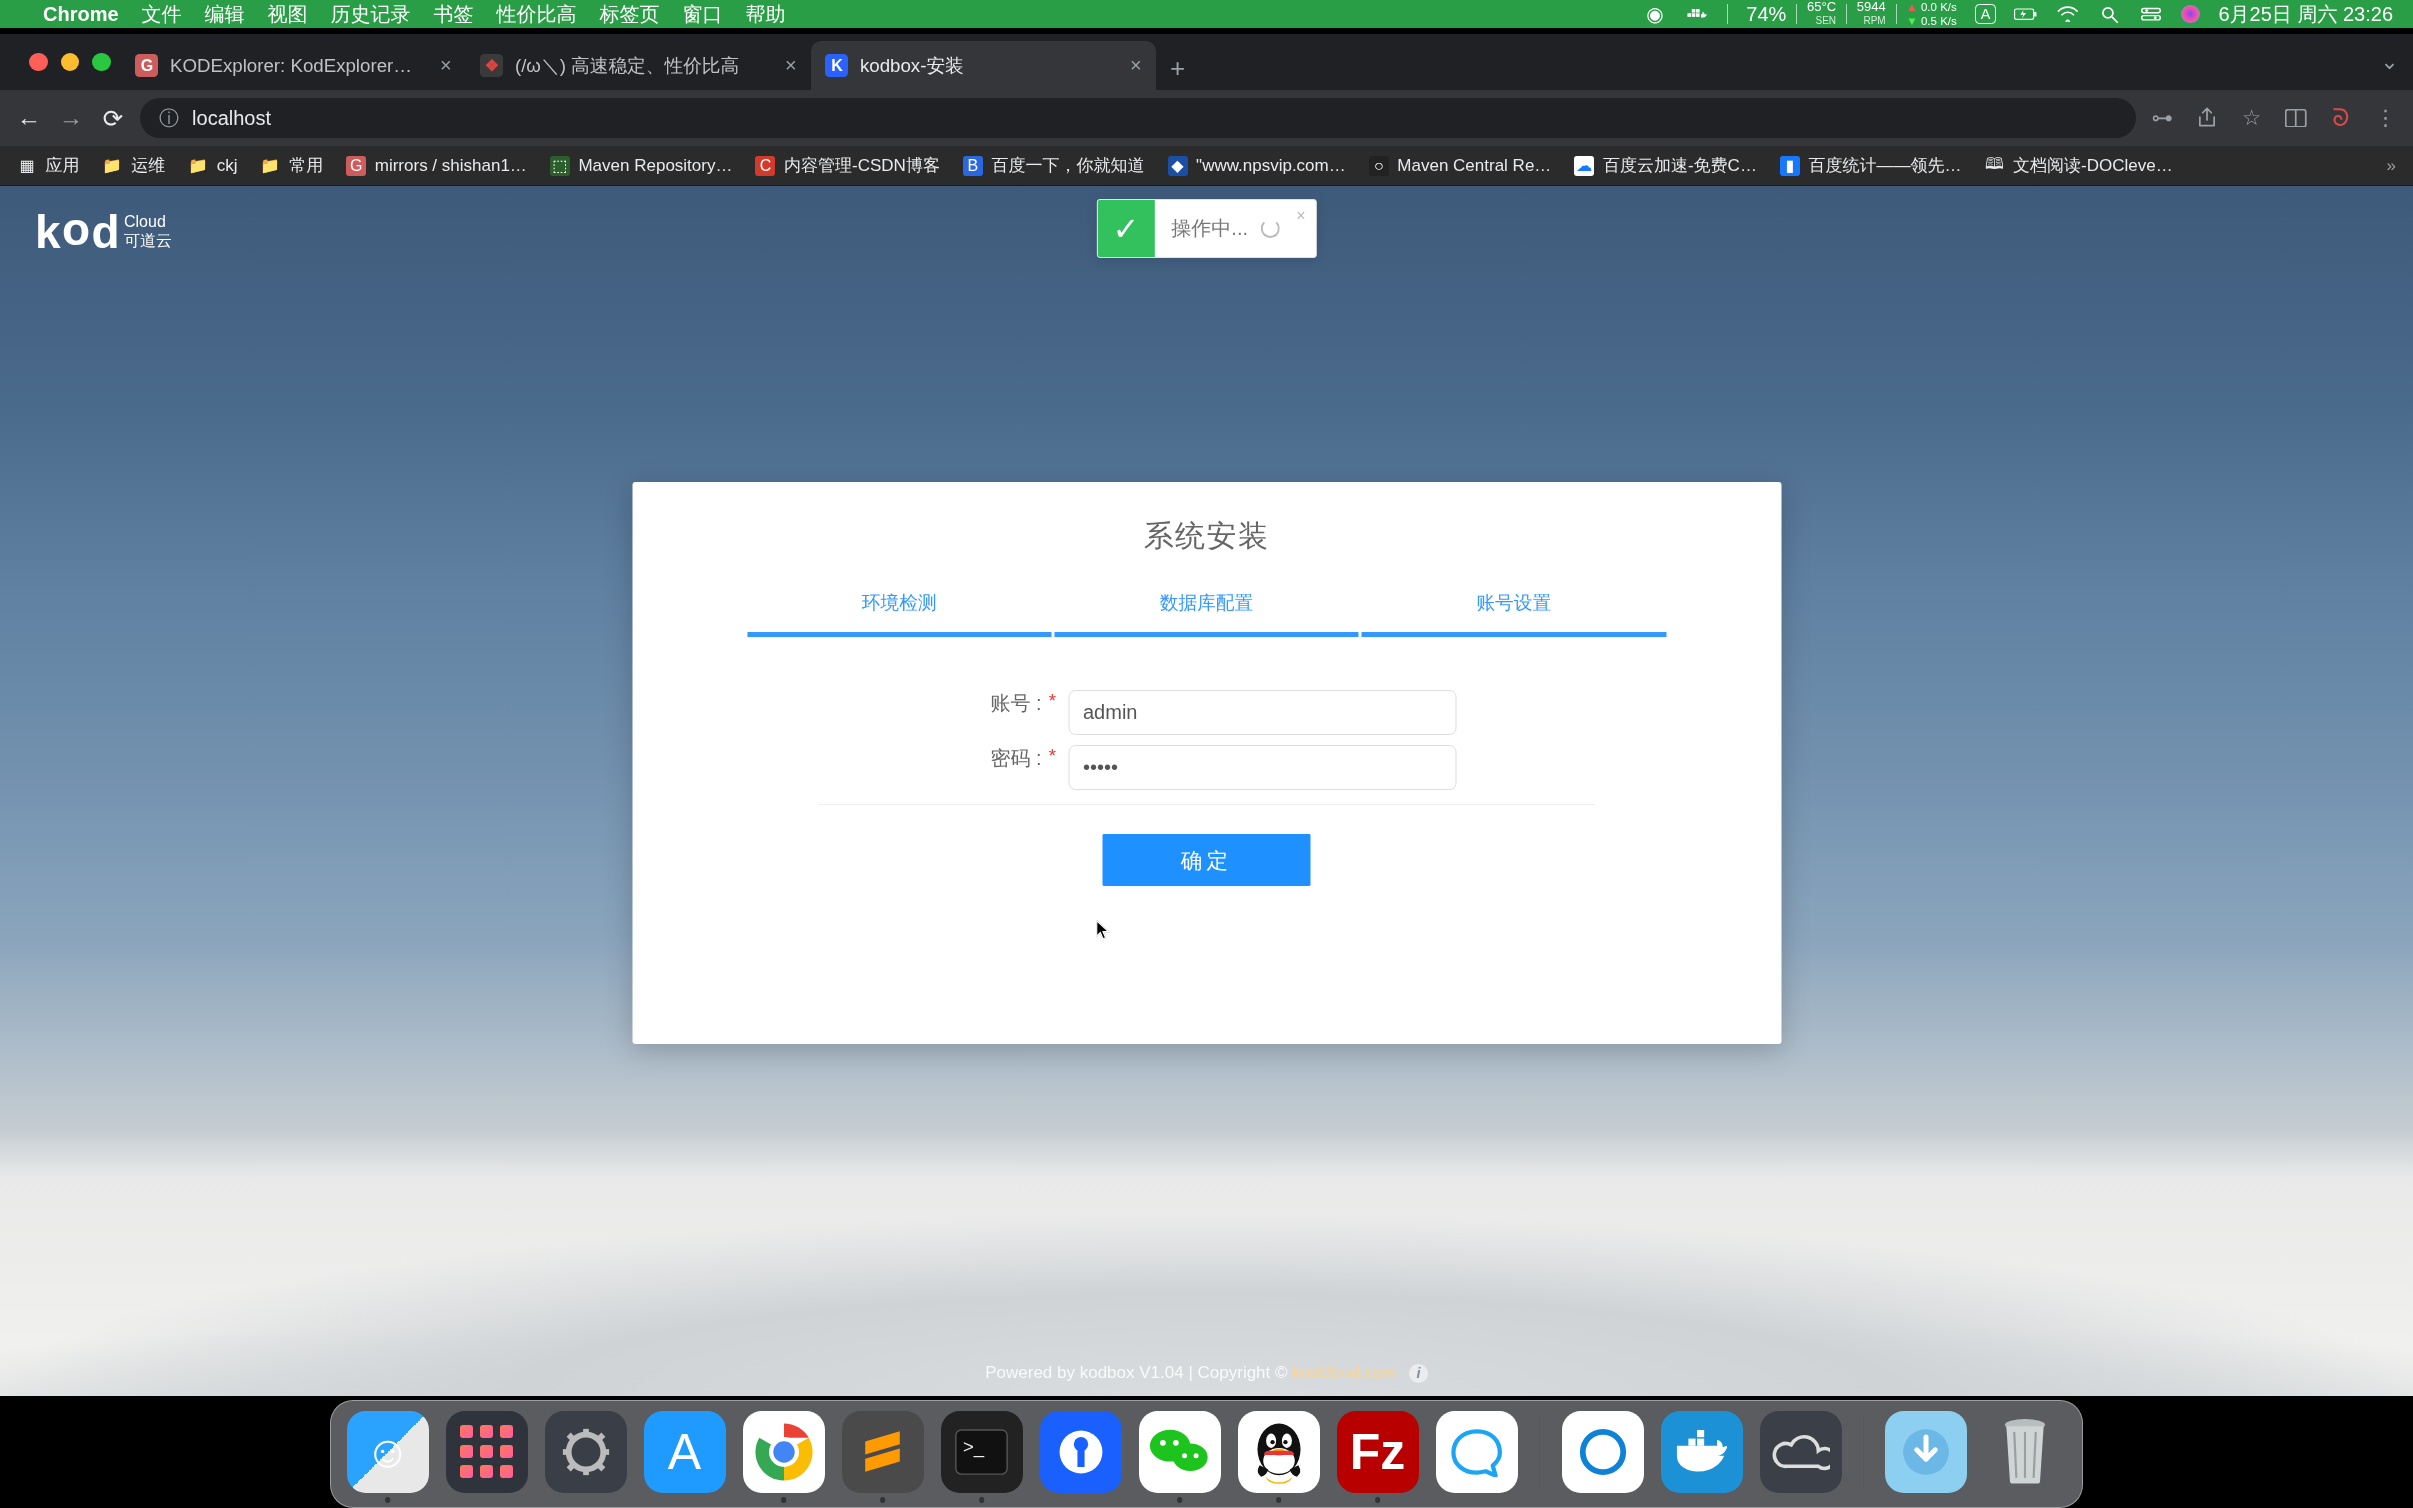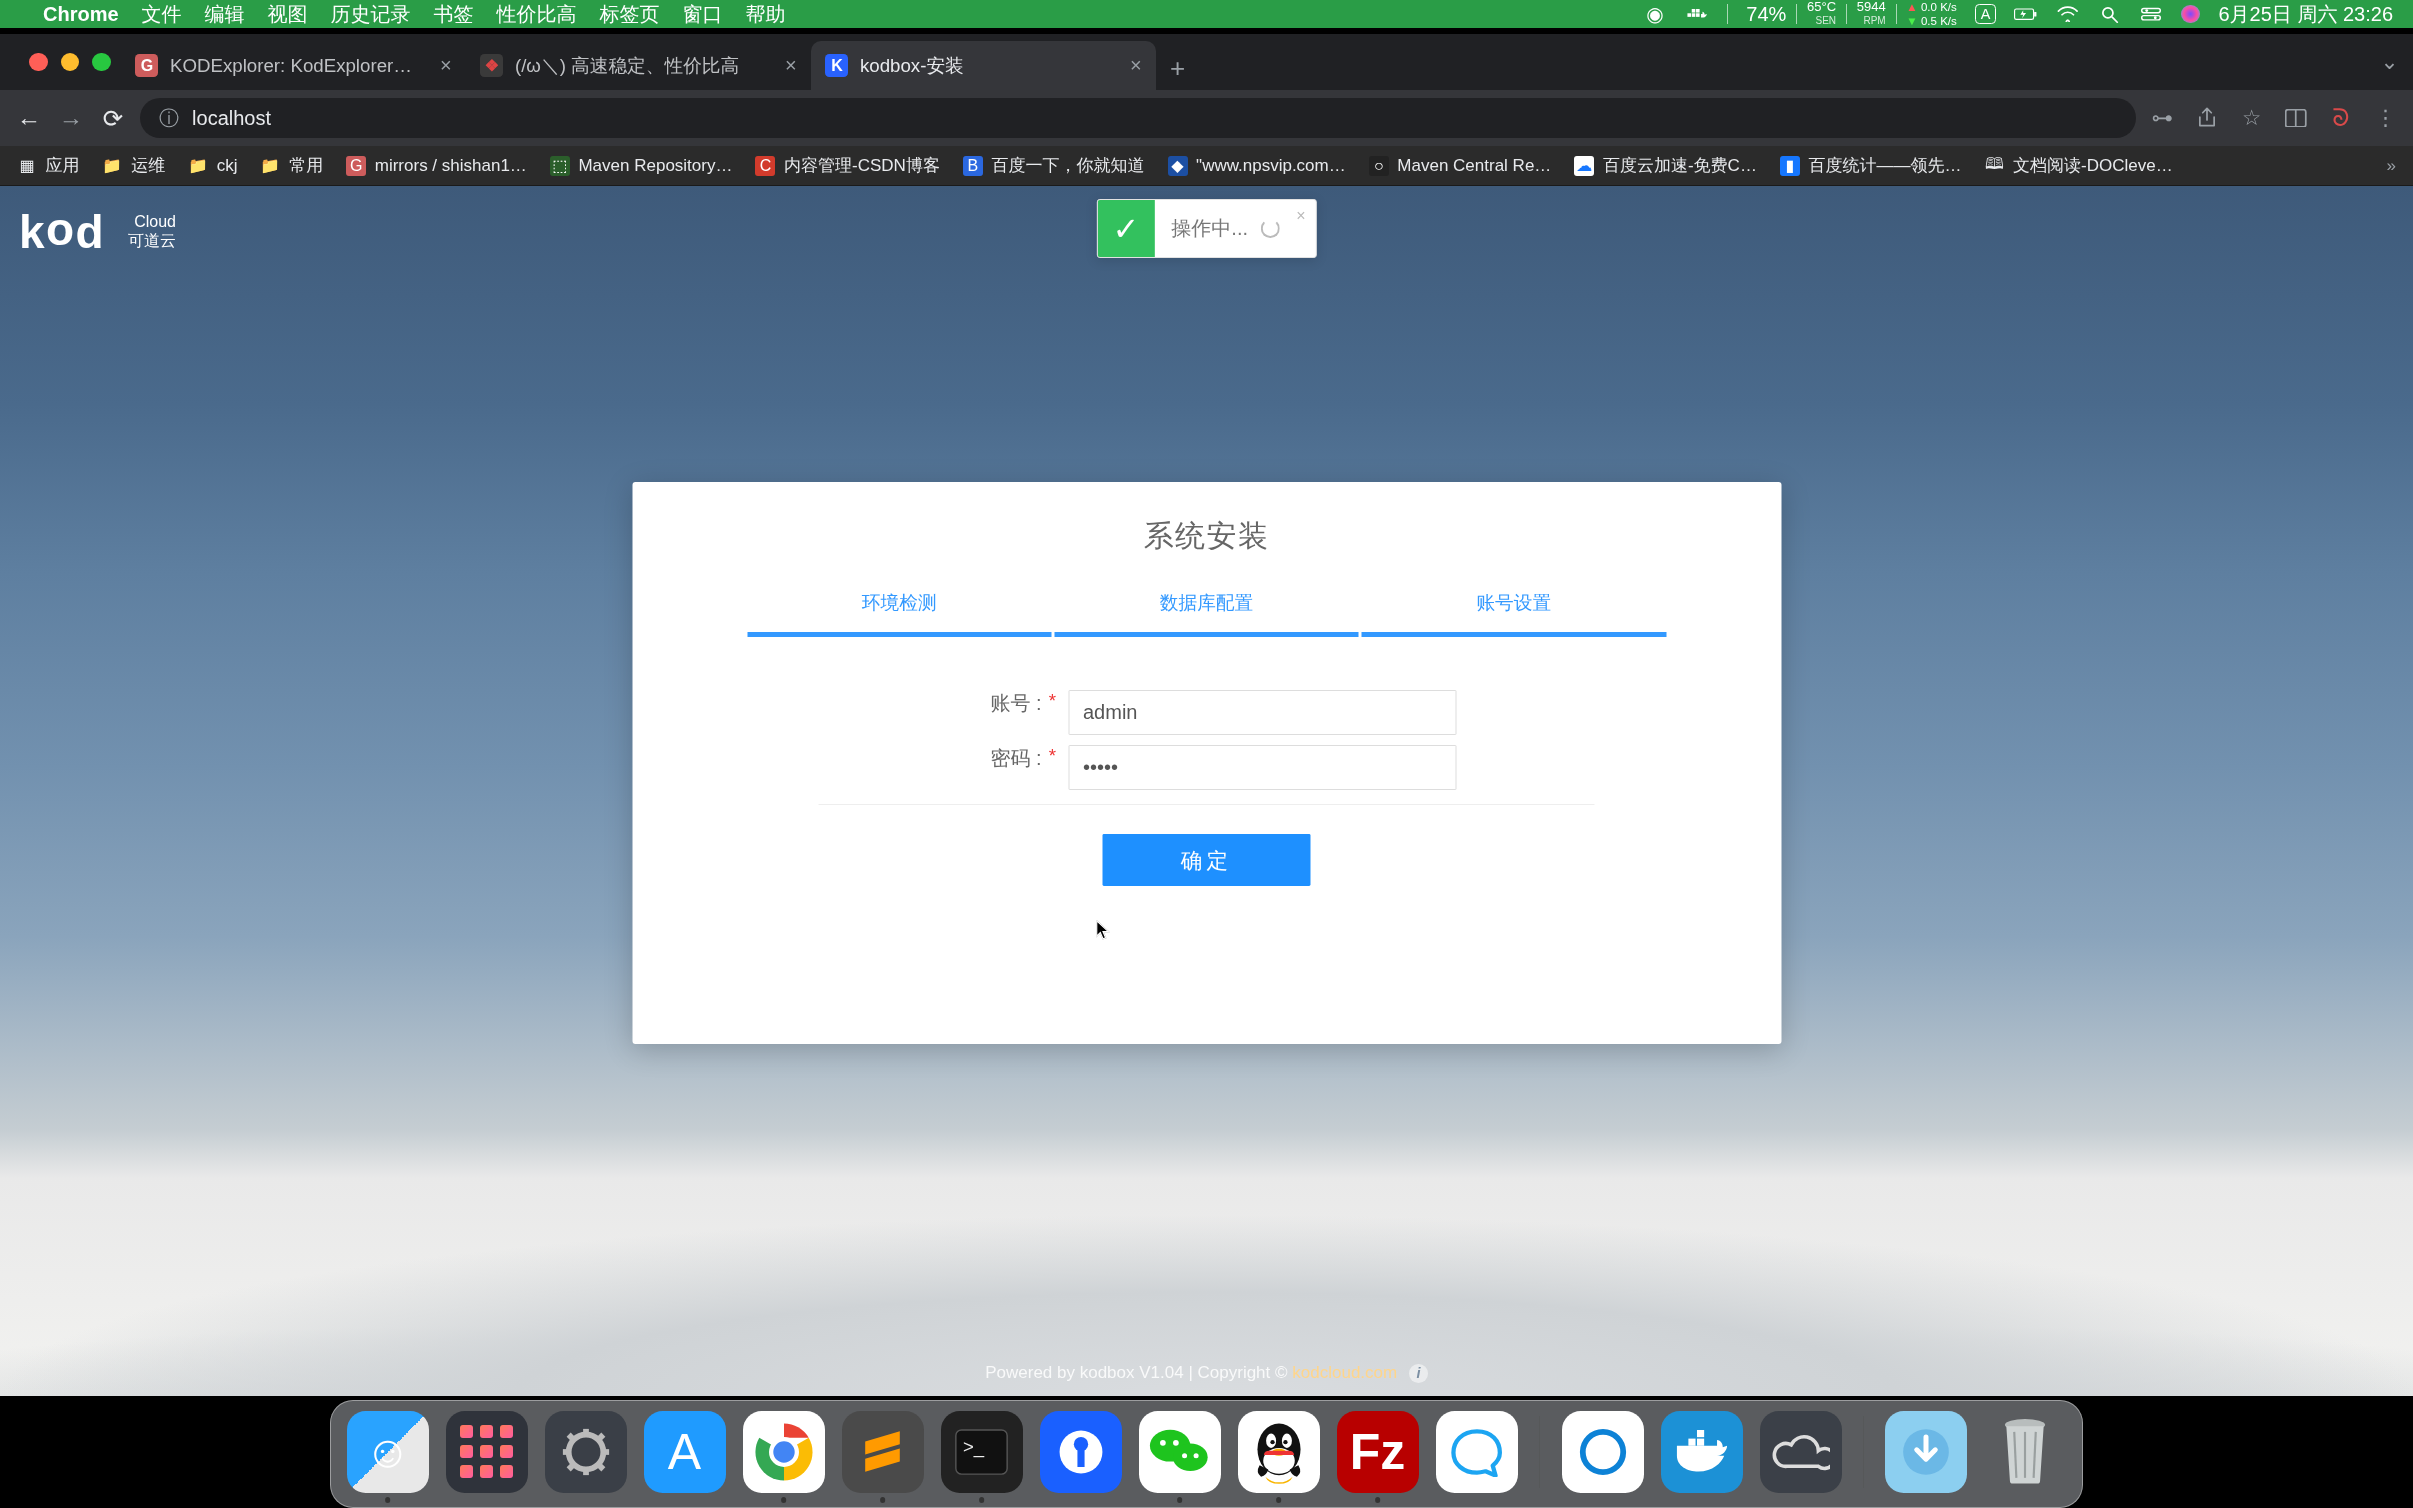--- a/index.html
+++ b/index.html
@@ -56,21 +56,21 @@
 
 .viewport { position:absolute; top:152px; left:0; right:0; bottom:0; overflow:hidden; }
 .skybg { position:absolute; inset:0; background:linear-gradient(180deg,#3e5a7a 0%,#4a6a8c 18%,#5e7fa0 32%,#7291af 48%,#8aa4bc 62%,#c5cdd2 78%,#e9e9e9 82%,#f2f2f0 100%); }
 .mountains { position:absolute; left:0; right:0; bottom:0; height:402px; background:
   radial-gradient(ellipse 1724px 259px at 50% 100%, #d9dcdf 0%, #cfd3d6 40%, rgba(207,211,214,0) 70%),
   radial-gradient(ellipse 1293px 215px at 20% 120%, #b9c0c6 0%, rgba(185,192,198,0) 70%),
   radial-gradient(ellipse 1293px 215px at 80% 120%, #b9c0c6 0%, rgba(185,192,198,0) 70%);
 }
 
 
-.kodlogo { position:absolute; top:18.7px; left:19px; color:#fff; display:flex; align-items:center; gap:23px;text-align:right; }
+.kodlogo { position:absolute; top:18.7px; left:35px; color:#fff; display:flex; align-items:center; gap:3px; }
 .kodlogo .kod { font-size:46px; font-weight:700; letter-spacing:1.4px; }
 .kodlogo .kod .o { display:inline-block; transform:translateY(-2.9px); }
 .kodlogo .sub { display:flex; flex-direction:column; font-size:16px; line-height:18.7px; }
 
 
 .toast { position:absolute; top:13px; left:50%; transform:translateX(-50%); display:flex; align-items:stretch; background:#fff; border:0.7px solid #e2e2e2; box-shadow:0 2.9px 11.5px rgba(0,0,0,.12); border-radius:2.9px; overflow:hidden; }
 .toast .mark { width:57px; background:#33c15e; color:#fff; display:flex; align-items:center; justify-content:center; font-size:32px; }
 .toast .body { display:flex; align-items:center; gap:13px; padding:0 36px 0 17px; height:57px; color:#777; font-size:20px; position:relative; }
 .toast .spin { width:18.7px; height:18.7px; border:2.2px solid #bbb; border-top-color:transparent; border-radius:50%; animation:sp 1s linear infinite; }
 @keyframes sp { to { transform:rotate(360deg); } }
@@ -79,21 +79,21 @@
 
 .card { position:absolute; top:296px; left:50%; transform:translateX(-50%); width:1149px; height:562px; background:#fff; box-shadow:0 5.7px 29px rgba(0,0,0,.2); border-radius:2.9px; }
 .card h1 { text-align:center; font-weight:400; font-size:30px; color:#666; padding-top:34px; letter-spacing:1.4px; }
 .steps { display:flex; width:919px; margin:33px auto 0; }
 .step { flex:1; text-align:center; padding-bottom:16px; color:#3399ff; font-size:18.7px; border-bottom:5.7px solid #3399ff; }
 .step + .step { margin-left:2.9px; }
 .form { width:546px; margin:53px auto 0; }
 .frow { display:flex; align-items:flex-start; margin-bottom:10px; }
 .frow label { width:108px; text-align:right; color:#666; font-size:20px; }
 .frow .req { color:#e33; margin:0 13px 0 7.2px; font-size:18.7px; }
-.frow input { width:388px; height:45px; border:0.7px solid #ddd; border-radius:1px; padding:0 13px; font-size:20px; color:#555; outline:none; }
+.frow input { width:388px; height:45px; border:0.7px solid #ddd; border-radius:7px; padding:0 13px; font-size:20px; color:#555; outline:none; }
 .form hr { border:none; border-top:0.7px solid #eee; margin:14.4px -115px 29px; }
 .submit { display:block; width:208px; height:52px; margin:0 auto; background:#1e90ff; border:none; color:#fff; font-size:21.5px; letter-spacing:4.3px; border-radius:1.4px; cursor:pointer; }
 
 
 .cursor { position:absolute; top:734px; left:1095px; width:16px; height:21.5px; }
 .cursor svg { width:16px; height:21.5px; filter:drop-shadow(0 0.7px 0.7px rgba(0,0,0,.5)); }
 
 
 .pagefoot { position:absolute; bottom:13px; left:0; right:0; text-align:center; color:rgba(255,255,255,.85); font-size:17px; }
 .pagefoot a { color:#ffd58a; }

